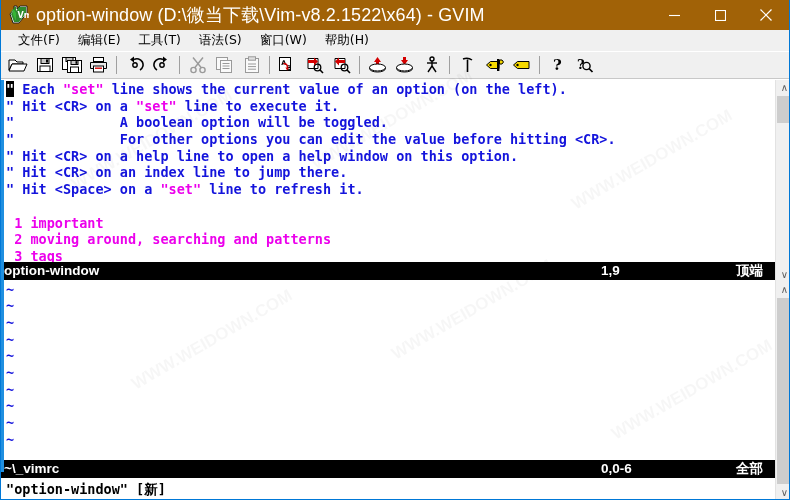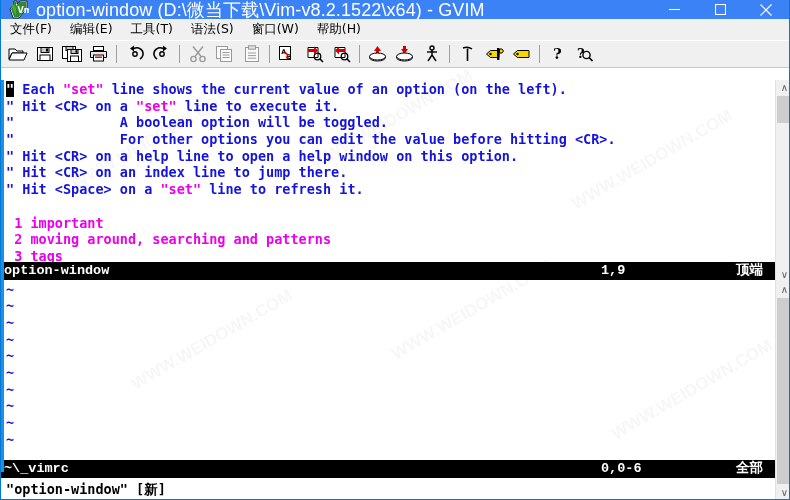--- a/index.html
+++ b/index.html
@@ -17,22 +17,22 @@
     height: 500px;
     position: relative;
     background: #ffffff;
     border: 1px solid #0078d7;
     border-top: none;
     overflow: hidden;
   }
 
   
   .titlebar {
-    height: 19px;
-    background: #3b82f6;
+    height: 30px;
+    background: #a16207;
     display: flex;
     align-items: center;
     position: relative;
     user-select: none;
   }
   .app-icon {
     width: 22px; height: 22px;
     margin-left: 6px; margin-right: 7px;
     position: relative;
     flex: 0 0 auto;
@@ -53,20 +53,21 @@
     display: flex; align-items: center; justify-content: center;
     color: #ffffff;
   }
 
   
   .menubar {
     height: 22px;
     background: #f0f0f0;
     display: flex;
     align-items: center;
+    padding-left: 8px;
     border-bottom: 1px solid #ffffff;
     user-select: none;
   }
   .menuitem {
     font-size: 12.5px;
     color: #000000;
     padding: 2px 9px 3px 9px;
     white-space: nowrap;
     font-family: "DejaVu Sans", sans-serif;
   }
@@ -142,21 +143,21 @@
   .c-mag  { color: #ec00ec; }
   .c-cursor {
     background: #000000;
     color: #ffffff;
   }
 
   .statusline {
     height: 18px;
     background: #000000;
     color: #ffffff;
-    font-family: Liberation Mono, monospace;
+    font-family: Liberation Sans, sans-serif;
     font-size: 13.5px;
     font-weight: bold;
     line-height: 18px;
     position: relative;
     white-space: pre;
     overflow: hidden;
   }
   .sl-name { position: absolute; left: 3px; top: 0; }
   .sl-pos  { position: absolute; left: 600px; top: 0; }
   .sl-rel  { position: absolute; right: 12px; top: 0; }

